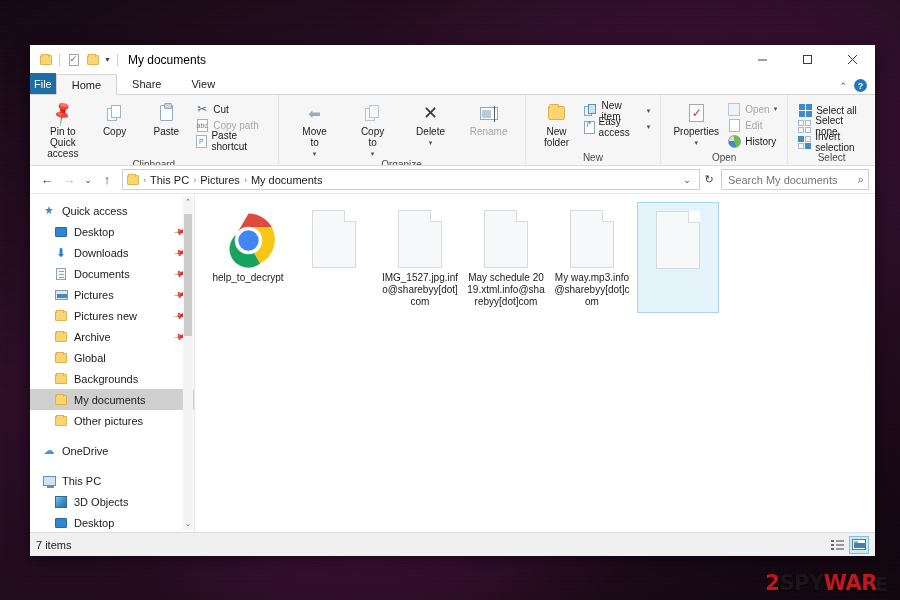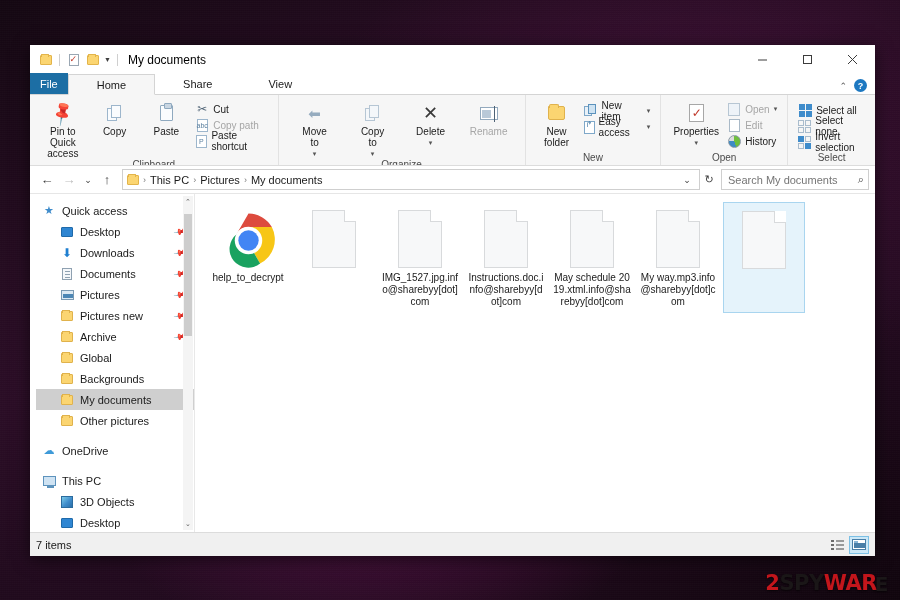--- a/index.html
+++ b/index.html
@@ -85,24 +85,24 @@
     font-size:11px; color:#3c3c3c;
   }
 
   
   .tabbar {
     height:21px; display:flex; align-items:flex-end;
     background:#fff; position:relative; flex:0 0 auto;
     border-bottom:1px solid #d4d4d4;
   }
   .tab {
-    height:21px; padding:0 28px; display:flex; align-items:center;
+    height:21px; padding:0 15px; display:flex; align-items:center;
     font-size:11px; color:#1a1a1a;
   }
-  .tab.file-tab { background:#1c6ea4; color:#fff; font-weight:normal; padding:0 10px; }
+  .tab.file-tab { background:#1c6ea4; color:#fff; font-weight:normal; padding:0 4px; }
   .tab.active { background:#f6f6f6; border:1px solid #d4d4d4; border-bottom:1px solid #f6f6f6; margin-bottom:-1px; }
   .tab-right { margin-left:auto; display:flex; align-items:center; gap:7px; padding-right:8px; padding-bottom:2px;}
   .chev-up { font-size:9px; color:#555; }
   .help-icon {
     width:13px; height:13px; border-radius:50%; background:#1d78c1; color:#fff;
     font-size:9px; font-weight:bold; display:flex; align-items:center; justify-content:center;
   }
 
   
   .ribbon {
@@ -221,21 +221,21 @@
   
   .sidebar {
     width:164px; background:#fff; position:relative; overflow:hidden; flex:0 0 auto;
   }
   .nav-list { padding-top:6px; }
   .nav-item {
     height:21px; display:flex; align-items:center; gap:6px; padding-left:12px; font-size:11px; color:#1a1a1a;
     position:relative;
   }
   .nav-item.sel { background:#cfcfcf; }
-  .nav-item.indent1 { padding-left:24px;margin-left:6px; }
+  .nav-item.indent1 { padding-left:24px; }
   .nav-item .pin-small { margin-left:auto; margin-right:8px; font-size:9px; color:#8a8a8a; transform:rotate(35deg);}
   .ni-ico { width:14px; height:14px; display:flex; align-items:center; justify-content:center; flex:0 0 14px;}
   .star { color:#3f8ccb; font-size:11px; }
   .mon {
     width:12px; height:10px; background:#2f86d2; border:1px solid #1f6aaa; border-radius:1px;
   }
   .dl-arrow { color:#1f7fd0; font-size:12px; line-height:1; }
   .doc-ico2 { width:10px; height:12px; background:#f4f7fa; border:1px solid #8fa1b1; position:relative;}
   .doc-ico2::after{content:"";position:absolute;left:2px;top:2px;width:5px;height:1px;background:#8fa1b1;box-shadow:0 3px 0 #8fa1b1,0 6px 0 #8fa1b1;}
   .pic-ico { width:13px; height:10px; background:#dce9f3; border:1px solid #7b9ab3; position:relative; }
@@ -727,26 +727,20 @@
           </div>
         </div>
 
         <div class="fileitem">
           <div class="thumb">
             <span class="file-page"></span>
           </div>
           <div class="fname">IMG_1527.jpg.info@sharebyy[dot]com</div>
         </div>
 
-        <div class="fileitem">
-          <div class="thumb">
-            <span class="file-page"></span>
-          </div>
-          <div class="fname">Instructions.doc.info@sharebyy[dot]com</div>
-        </div>
 
         <div class="fileitem">
           <div class="thumb">
             <span class="file-page"></span>
           </div>
           <div class="fname">May schedule 2019.xtml.info@sharebyy[dot]com</div>
         </div>
 
         <div class="fileitem">
           <div class="thumb">

